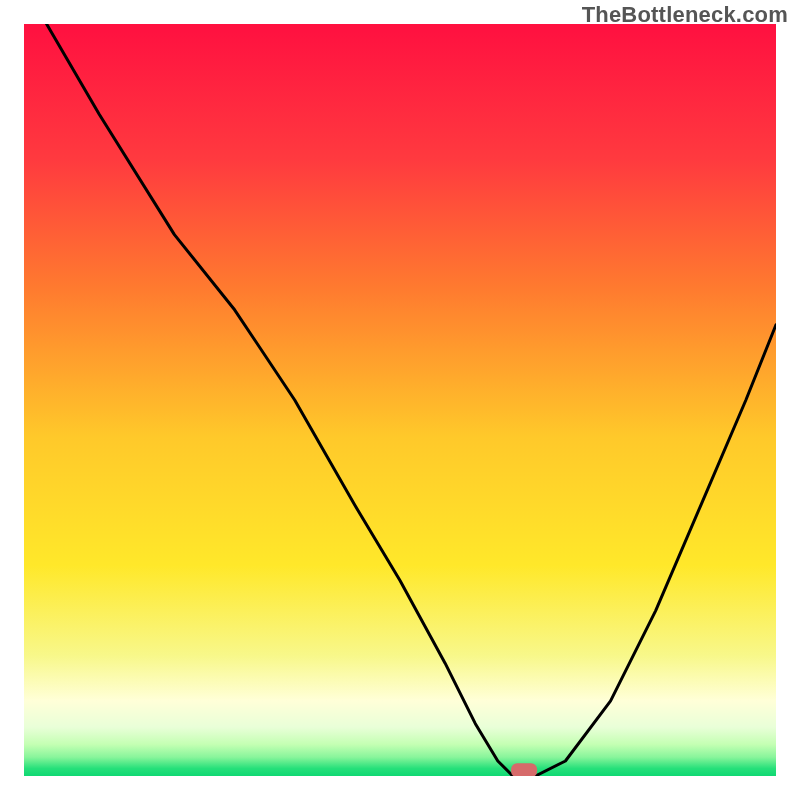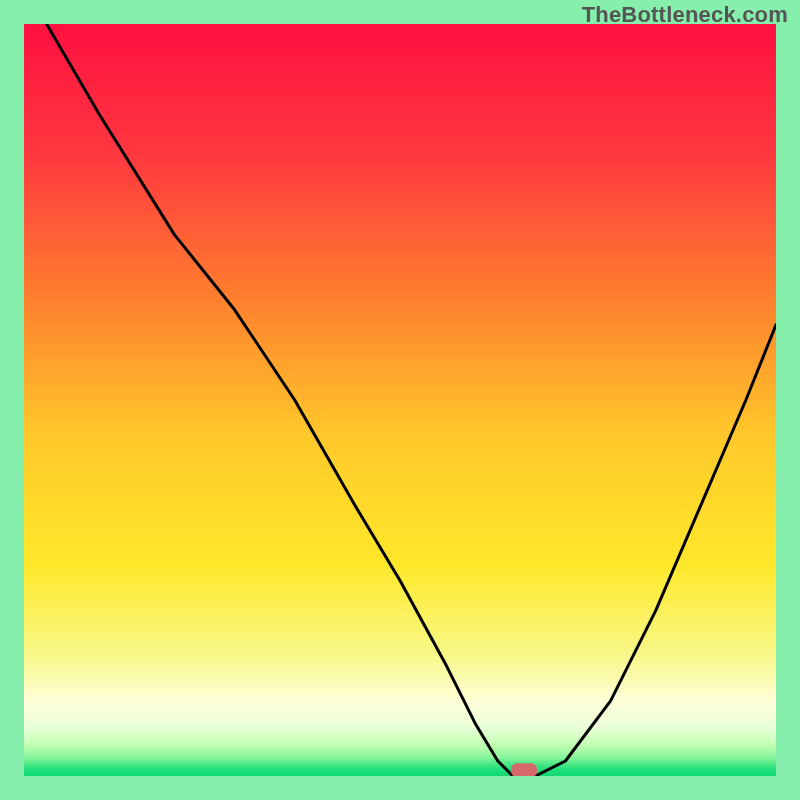--- a/index.html
+++ b/index.html
@@ -8,21 +8,21 @@
     width: 800px;
     height: 800px;
     background: #000;
     font-family: Arial, Helvetica, sans-serif;
     overflow: hidden;
   }
   .frame {
     position: relative;
     width: 800px;
     height: 800px;
-    background: #86efac;
+    background: #ffffff;
   }
   .watermark {
     position: absolute;
     top: 2px;
     right: 12px;
     color: #555;
     font-size: 22px;
     font-weight: bold;
     letter-spacing: 0.2px;
     z-index: 10;

